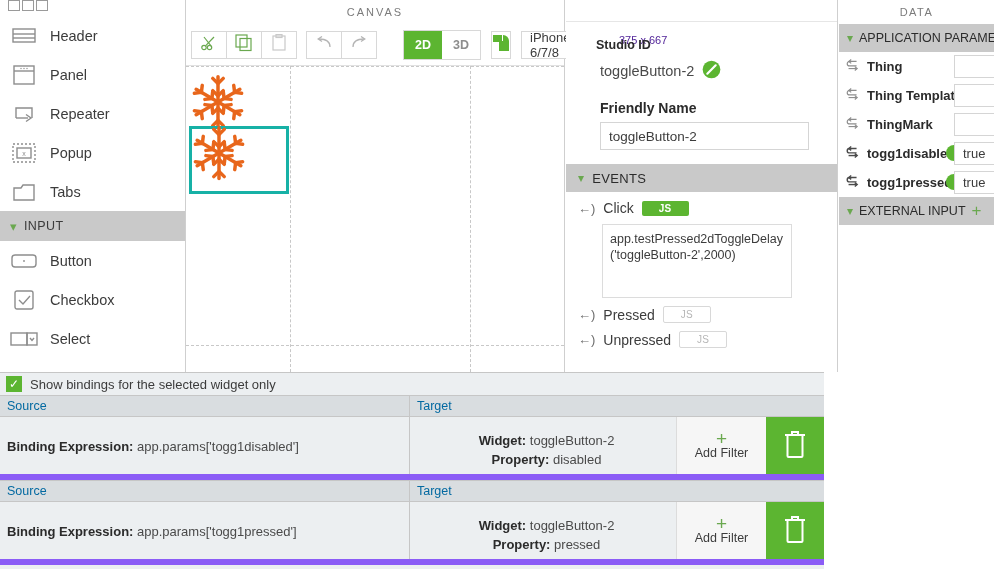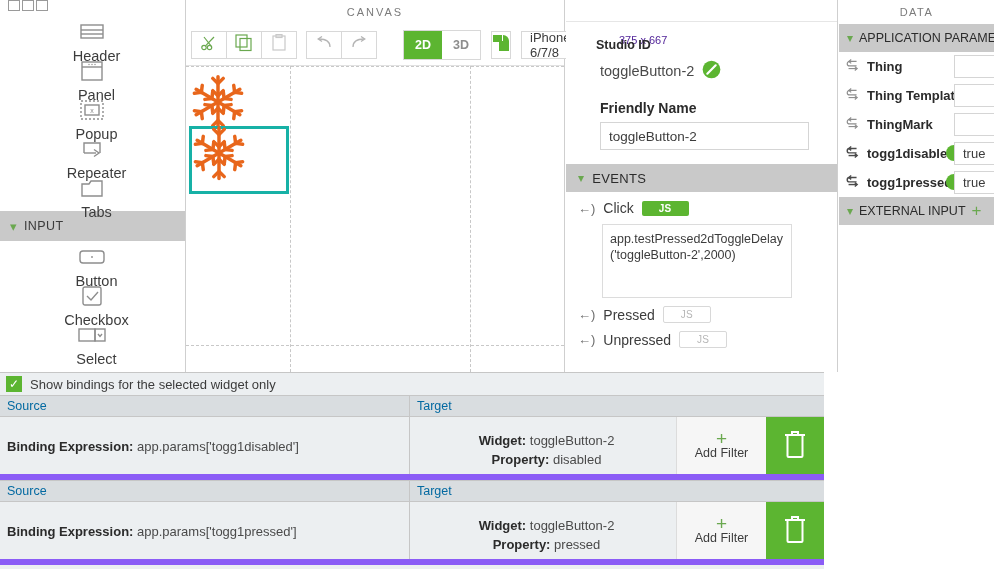--- a/index.html
+++ b/index.html
@@ -13,21 +13,21 @@
   #root { position: relative; width: 998px; height: 569px; }
 
   
   #palette {
     position: absolute; left: 0; top: 0; width: 186px; height: 372px;
     background: #ffffff; border-right: 1px solid #cfcfcf;
     overflow: hidden;
   }
   .pal-row {
     display: flex; align-items: center; height: 39px;
-    padding-left: 8px; font-size: 14px; color: #3a3a3a; flex-direction: column;
+    padding-left: 8px; font-size: 14px; color: #3a3a3a;
   }
   .pal-row .pal-ico {
     width: 32px; height: 24px; margin-right: 10px;
     display: flex; align-items: center; justify-content: center;
     flex: 0 0 32px;
   }
   .pal-label { font-size: 14.5px; color: #3c3c3c; }
   .pal-section {
     display: flex; align-items: center; height: 30px;
     background: #c9c9c9; padding-left: 10px;
@@ -221,37 +221,37 @@
           <circle cx="11" cy="3.5" r="0.7" fill="#8d8d8d" stroke="none"></circle>
           <circle cx="14" cy="3.5" r="0.7" fill="#8d8d8d" stroke="none"></circle>
         </svg>
       </span>
       <span class="pal-label">Panel</span>
     </div>
 
     <div class="pal-row">
       <span class="pal-ico">
         <svg width="24" height="20" viewBox="0 0 24 20" class="ln">
+          <path d="M4 14 V4 H20 V14"></path>
+          <path d="M4 14 h12"></path>
+          <path d="M14 10.5 l5 3.5 -5 3.5"></path>
+        </svg>
+      </span>
+      <span class="pal-label">Repeater</span>
+    </div>
+
+    <div class="pal-row">
+      <span class="pal-ico">
+        <svg width="24" height="20" viewBox="0 0 24 20" class="ln">
           <rect x="1" y="1" width="22" height="18" stroke-dasharray="2 2"></rect>
           <rect x="5" y="5" width="14" height="10"></rect>
           <text x="12" y="12.5" font-size="7" fill="#8d8d8d" stroke="none" text-anchor="middle">x</text>
         </svg>
       </span>
       <span class="pal-label">Popup</span>
-    </div>
-
-    <div class="pal-row">
-      <span class="pal-ico">
-        <svg width="24" height="20" viewBox="0 0 24 20" class="ln">
-          <path d="M4 14 V4 H20 V14"></path>
-          <path d="M4 14 h12"></path>
-          <path d="M14 10.5 l5 3.5 -5 3.5"></path>
-        </svg>
-      </span>
-      <span class="pal-label">Repeater</span>
     </div>
 
     <div class="pal-row">
       <span class="pal-ico">
         <svg width="24" height="20" viewBox="0 0 24 20" class="ln">
           <path d="M2 18 V6 h7 l2 -3 h11 v15 z"></path>
         </svg>
       </span>
       <span class="pal-label">Tabs</span>
     </div>

